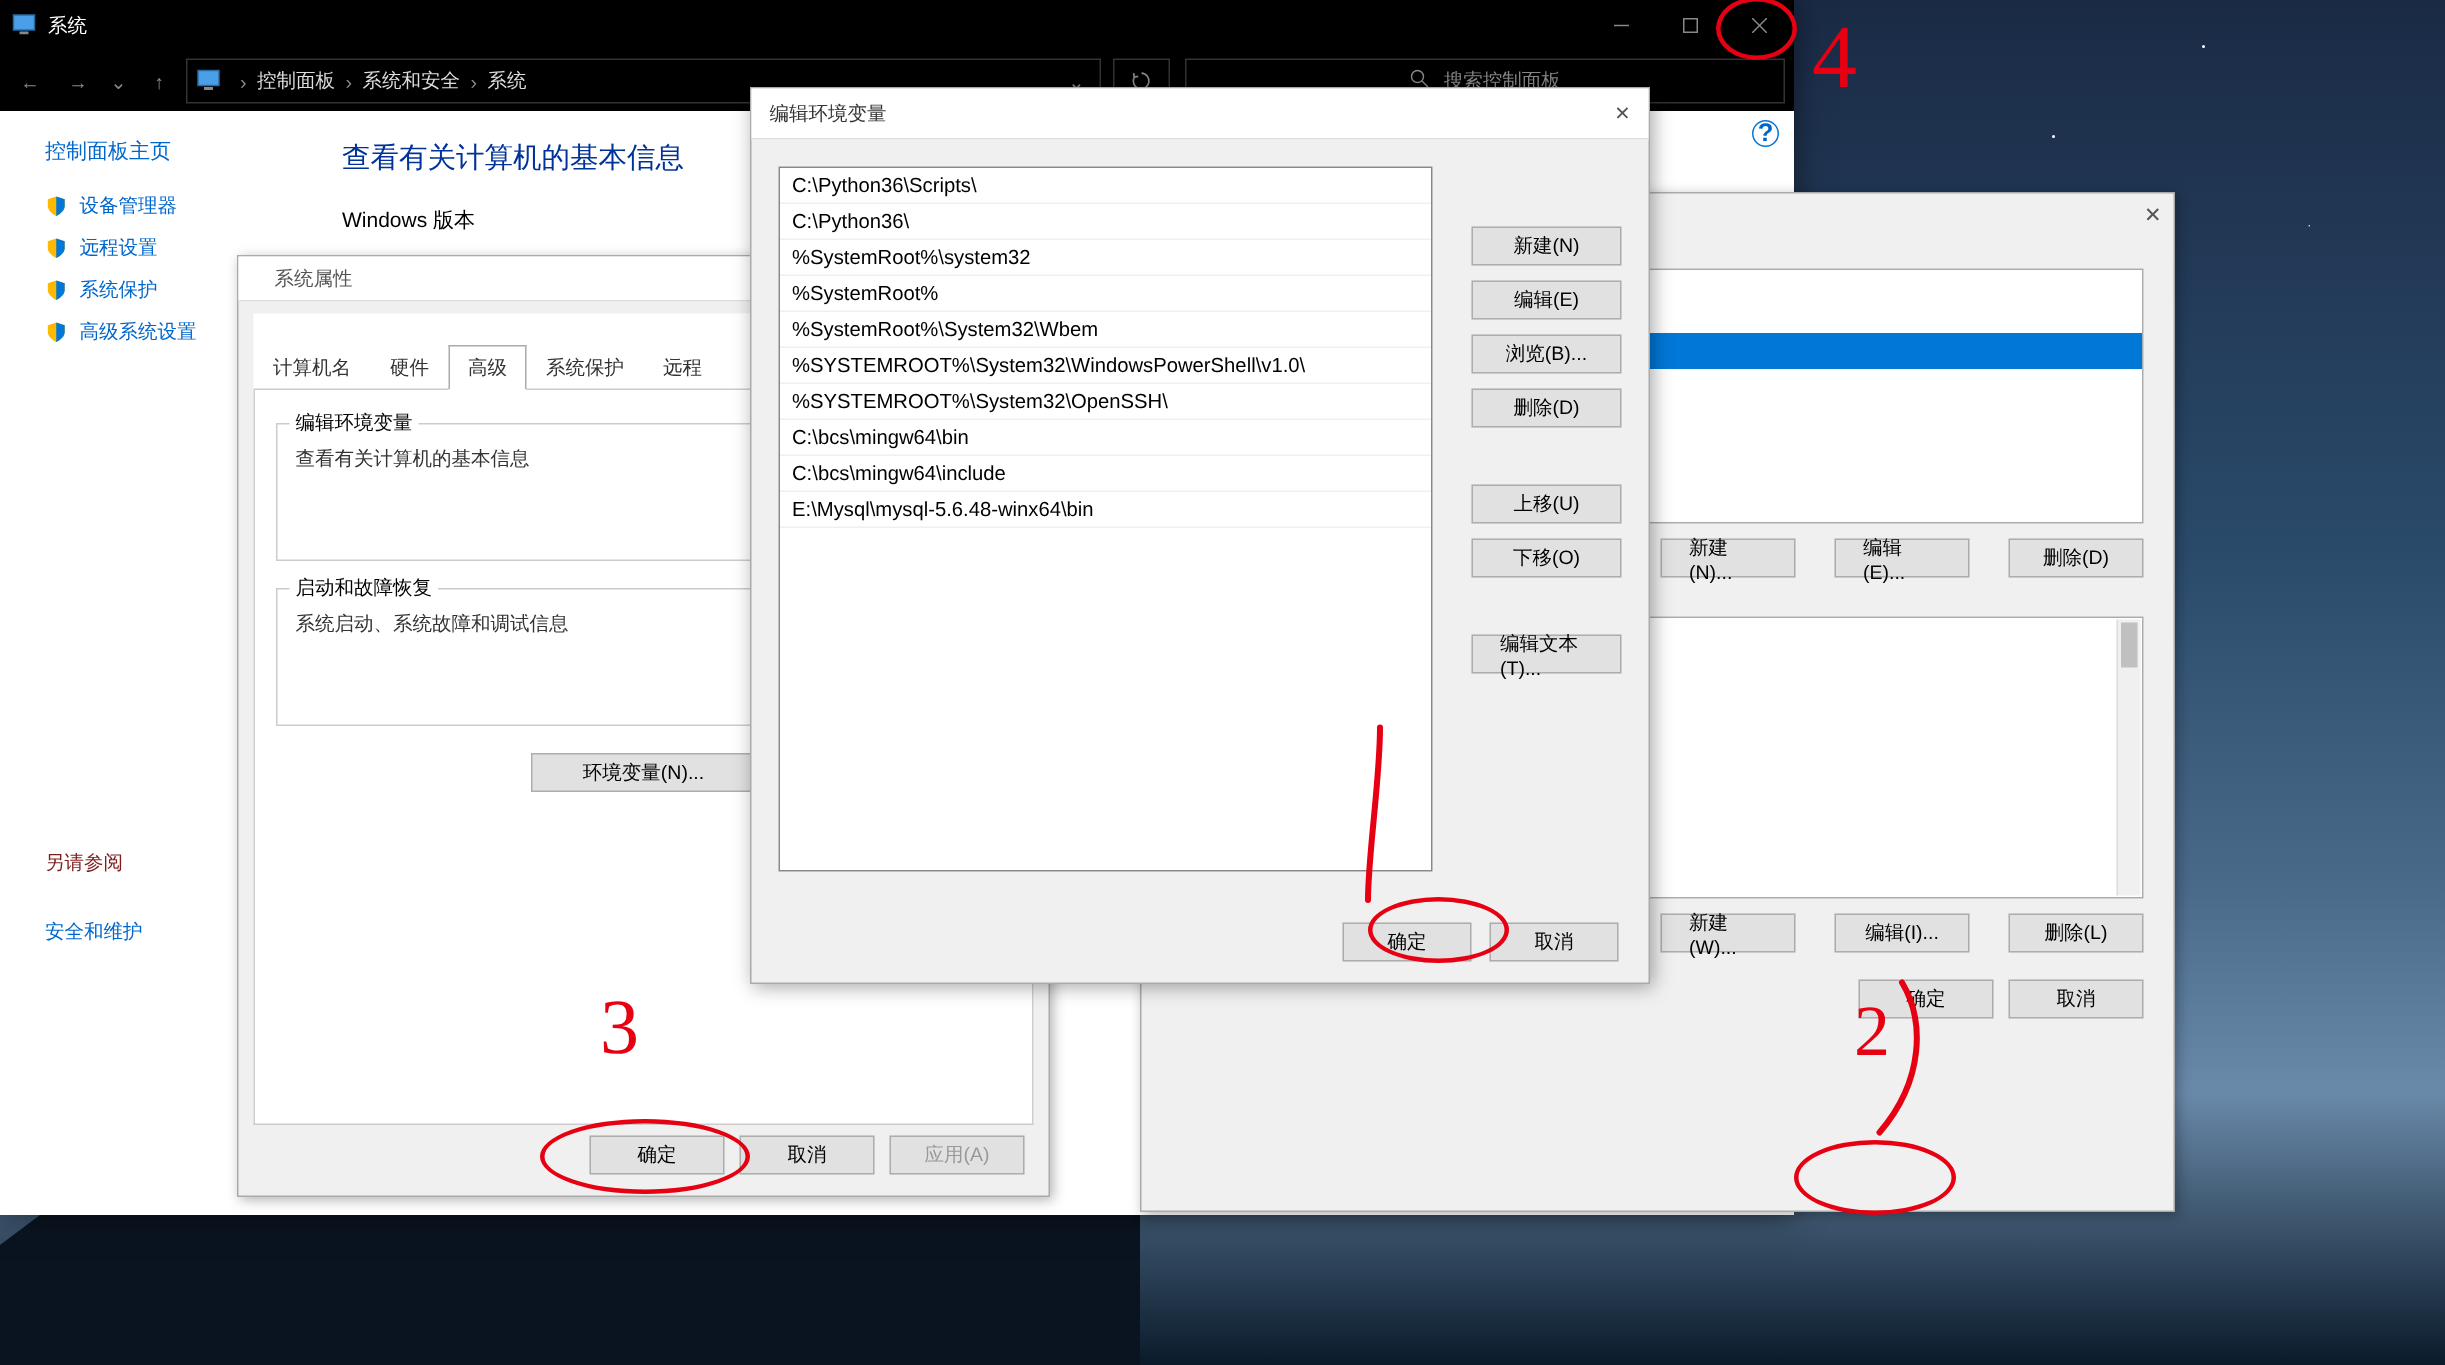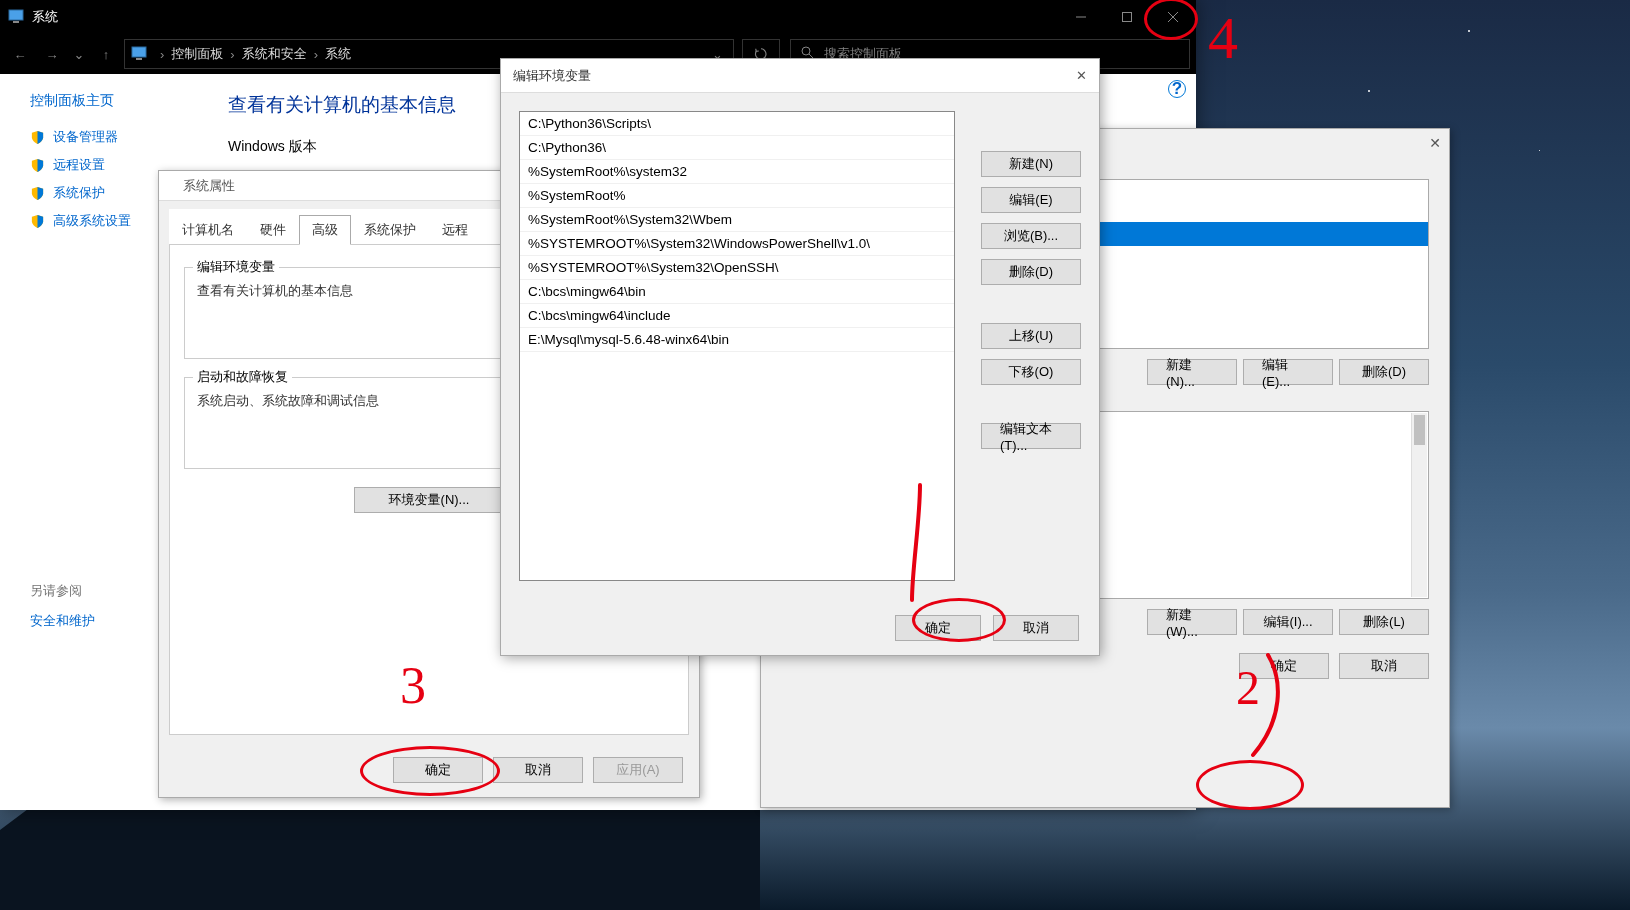--- a/index.html
+++ b/index.html
@@ -12,61 +12,61 @@
   .titlebar-dark .title { flex: 1; font-size: 13px; }
   .win-btns { display: flex; height: 34px; }
   .win-btn { width: 46px; height: 34px; display: flex; align-items: center; justify-content: center; color: #888; }
   .navbar { background: #000; height: 40px; display: flex; align-items: center; padding: 0 6px; gap: 4px; color: #aaa; }
   .nav-arrow { width: 28px; height: 28px; display: flex; align-items: center; justify-content: center; color: #888; }
   .addr-box { flex: 1; display: flex; align-items: center; height: 30px; border: 1px solid #333; padding: 0 6px; background: #000; }
   .addr-box .pcicon { margin-right: 6px; }
   .breadcrumb { display: flex; align-items: center; gap: 0; color: #ddd; font-size: 13px; }
   .breadcrumb .sep { margin: 0 7px; color: #888; }
   .refresh-box { width: 38px; height: 30px; border: 1px solid #333; display: flex; align-items: center; justify-content: center; color: #888; margin-left: 4px; }
-  .search-box { width: 400px; height: 30px; border: 1px solid #333; display: flex; align-items: center; padding: 0 10px; color: #888; margin-left: 6px; }
+  .search-box { width: 400px; height: 30px; border: 1px solid #333; display: flex; align-items: center; padding: 0 10px; color: #888; margin-left: 6px; justify-content: center; }
   .search-box .srch { margin-right: 10px; }
 
   .system-body { display: flex; height: calc(100% - 74px); background: #fff; }
   .left-pane { width: 198px; padding: 18px 0 0 30px; background: #fff; }
   .left-head { color: #0066cc; font-size: 14px; margin-bottom: 18px; }
   .left-item { display: flex; align-items: center; gap: 8px; color: #0066cc; font-size: 13px; margin-bottom: 10px; }
   .shield { width: 15px; height: 15px; }
   .left-lower { position: absolute; bottom: 180px; left: 30px; }
-  .left-lower .lab { color: #737373; margin-bottom: 12px; }
+  .left-lower .lab { color: #7f1d1d; margin-bottom: 28px; }
 
   .right-pane { flex: 1; padding: 18px 30px; background: #fff; position: relative; }
   .help-icon { position: absolute; right: 10px; top: 6px; color: #0066cc; font-size: 17px; width:18px; height:18px; border-radius:50%; border:1.5px solid #0078d7; display:flex; align-items:center; justify-content:center; font-weight:bold; }
   .page-title { color: #003399; font-size: 19px; margin-bottom: 20px; }
   .subhead { font-size: 14px; margin-bottom: 12px; }
 
   
   .sysprop { position: absolute; left: 158px; top: 170px; width: 542px; height: 628px; background: #f0f0f0; border: 1px solid #aaa; box-shadow: 2px 2px 8px rgba(0,0,0,0.3); }
   .dlg-title { height: 30px; display: flex; align-items: center; padding: 0 24px; font-size: 13px; background: #fff; color: #555; border-bottom: 1px solid #ddd; }
-  .tab-row { display: flex; border-bottom: 1px solid #ccc; background: #fff; padding-top: 6px; margin: 8px 10px 0 10px; }
+  .tab-row { display: flex; border-bottom: 1px solid #ccc; background: #fff; padding-top: 21px; margin: 8px 10px 0 10px; }
   .tab { padding: 5px 12px; border: 1px solid transparent; border-bottom: none; font-size: 13px; color: #333; }
   .tab.active { border-color: #aaa; background: #fff; border-bottom: 1px solid #fff; margin-bottom: -1px; }
   .tab-content { margin: 0 10px; padding: 14px 14px; background: #fff; border: 1px solid #ccc; border-top: none; height: 490px; }
   .sect { font-size: 13px; margin-bottom: 16px; }
   .group-box { border: 1px solid #ccc; padding: 10px 12px 14px 12px; margin-top: 8px; margin-bottom: 18px; position: relative; }
   .group-box .legend { position: absolute; top: -10px; left: 8px; background: #fff; padding: 0 4px; font-size: 13px; }
   .group-box .desc { font-size: 13px; color: #333; margin-top: 4px; }
   .btn { display: inline-flex; align-items: center; justify-content: center; height: 26px; padding: 0 18px; background: #e1e1e1; border: 1px solid #adadad; font-size: 13px; cursor: pointer; }
   .btn.disabled { color: #999; }
   .dlg-buttons { position: absolute; right: 16px; bottom: 14px; display: flex; gap: 10px; }
   .env-btn-row { text-align: center; margin-top: 12px; }
 
   
   .envwin { position: absolute; left: 760px; top: 128px; width: 690px; height: 680px; background: #f0f0f0; border: 1px solid #aaa; box-shadow: 2px 2px 8px rgba(0,0,0,0.3); }
   .envwin .close-x { position: absolute; right: 8px; top: 6px; color: #555; font-size: 14px; }
   .env-body { padding: 50px 20px 18px 20px; }
   .env-listbox { border: 1px solid #aaa; background: #fff; height: 170px; overflow: hidden; margin-bottom: 10px; }
   .env-listbox.second { height: 188px; }
   .env-cell { padding: 3px 10px; font-size: 13px; white-space: nowrap; overflow: hidden; text-overflow: ellipsis; }
   .env-cell.sel { background: #0078d7; color: #fff; }
-  .env-btn-group { display: flex; gap: 6px; justify-content: flex-end; margin-bottom: 26px; }
+  .env-btn-group { display: flex; gap: 26px; justify-content: flex-end; margin-bottom: 26px; }
   .env-btn-group.last { margin-bottom: 18px; }
   .env-footer { display: flex; gap: 10px; justify-content: flex-end; }
   .scrollbar-fake { position:absolute; right:1px; top:1px; bottom:1px; width:16px; background:#f0f0f0; border-left:1px solid #ddd;}
   .scroll-thumb { position:absolute; left:2px; right:2px; top:2px; height:30px; background:#c0c0c0;}
 
   
   .editenv { position: absolute; left: 500px; top: 58px; width: 600px; height: 598px; background: #f0f0f0; border: 1px solid #aaa; box-shadow: 2px 2px 12px rgba(0,0,0,0.35); }
   .editenv .dlg-title2 { height: 34px; padding: 0 12px; display: flex; align-items: center; justify-content: space-between; font-size: 13px; background: #fff; color: #333; border-bottom: 1px solid #ddd; }
   .edit-body { padding: 18px; display: flex; gap: 26px; }
   .edit-list { flex: 1; border: 1px solid #888; background: #fff; height: 470px; overflow-y: auto; }

